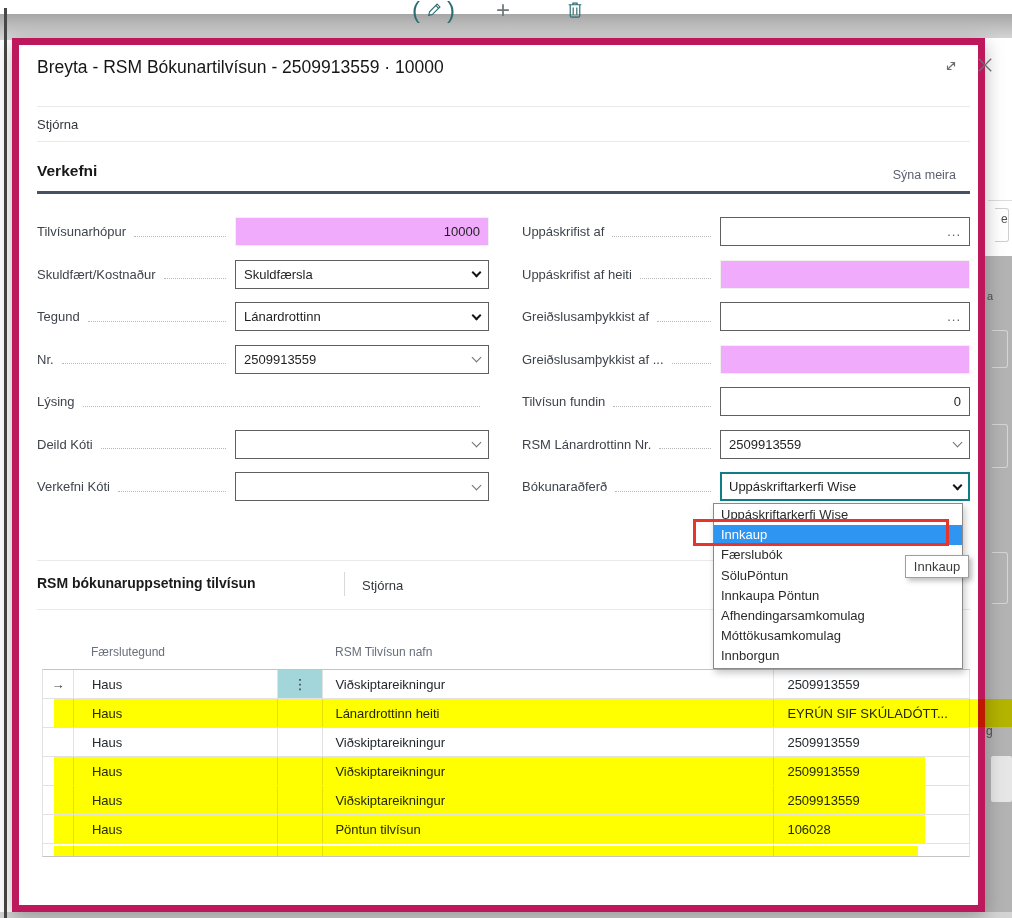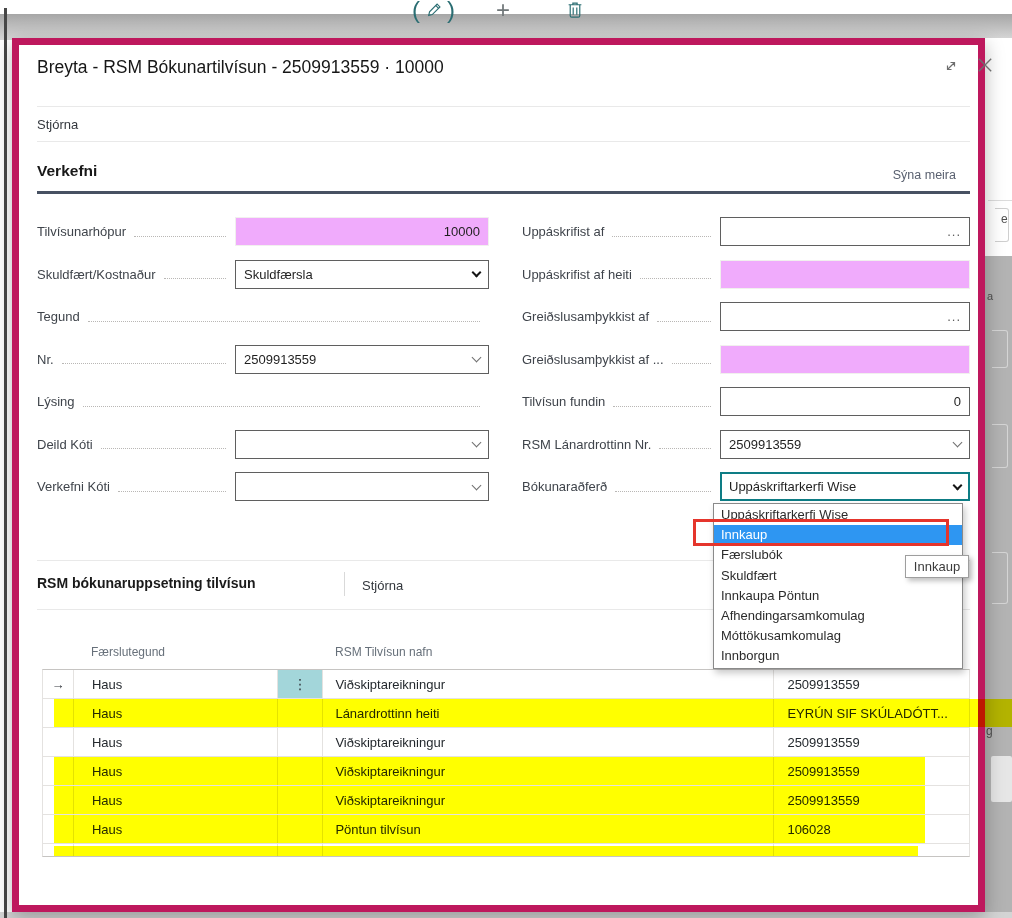--- a/index.html
+++ b/index.html
@@ -152,20 +152,24 @@
         <div class="f-label">Skuldfært/Kostnaður</div>
         <div class="f-dots"></div>
         <div class="f-input select">
           <span class="f-value">Skuldfærsla</span>
           <span class="chev bold"></span>
         </div>
       </div>
       <div class="field-row">
         <div class="f-label">Tegund</div>
         <div class="f-dots"></div>
+        <div class="f-input select">
+          <span class="f-value">Lánardrottinn</span>
+          <span class="chev bold"></span>
+        </div>
       </div>
       <div class="field-row">
         <div class="f-label">Nr.</div>
         <div class="f-dots"></div>
         <div class="f-input lookup">
           <span class="f-value">2509913559</span>
           <span class="chev thin"></span>
         </div>
       </div>
       <div class="field-row">
@@ -315,20 +319,20 @@
       </div>
     </div>
 
   <div class="m-loka">Loka</div>
 </div>
 
 <div class="dropdown">
     <div class="dd-option">Uppáskriftarkerfi Wise</div>
     <div class="dd-option selected">Innkaup</div>
     <div class="dd-option">Færslubók</div>
-    <div class="dd-option">Skuldfært</div>
+    <div class="dd-option">SöluPöntun</div>
     <div class="dd-option">Innkaupa Pöntun</div>
     <div class="dd-option">Afhendingarsamkomulag</div>
     <div class="dd-option">Móttökusamkomulag</div>
     <div class="dd-option">Innborgun</div>
   </div>
 <div class="red-rect"></div>
 <div class="tooltip">Innkaup</div>
 
 </body></html>

